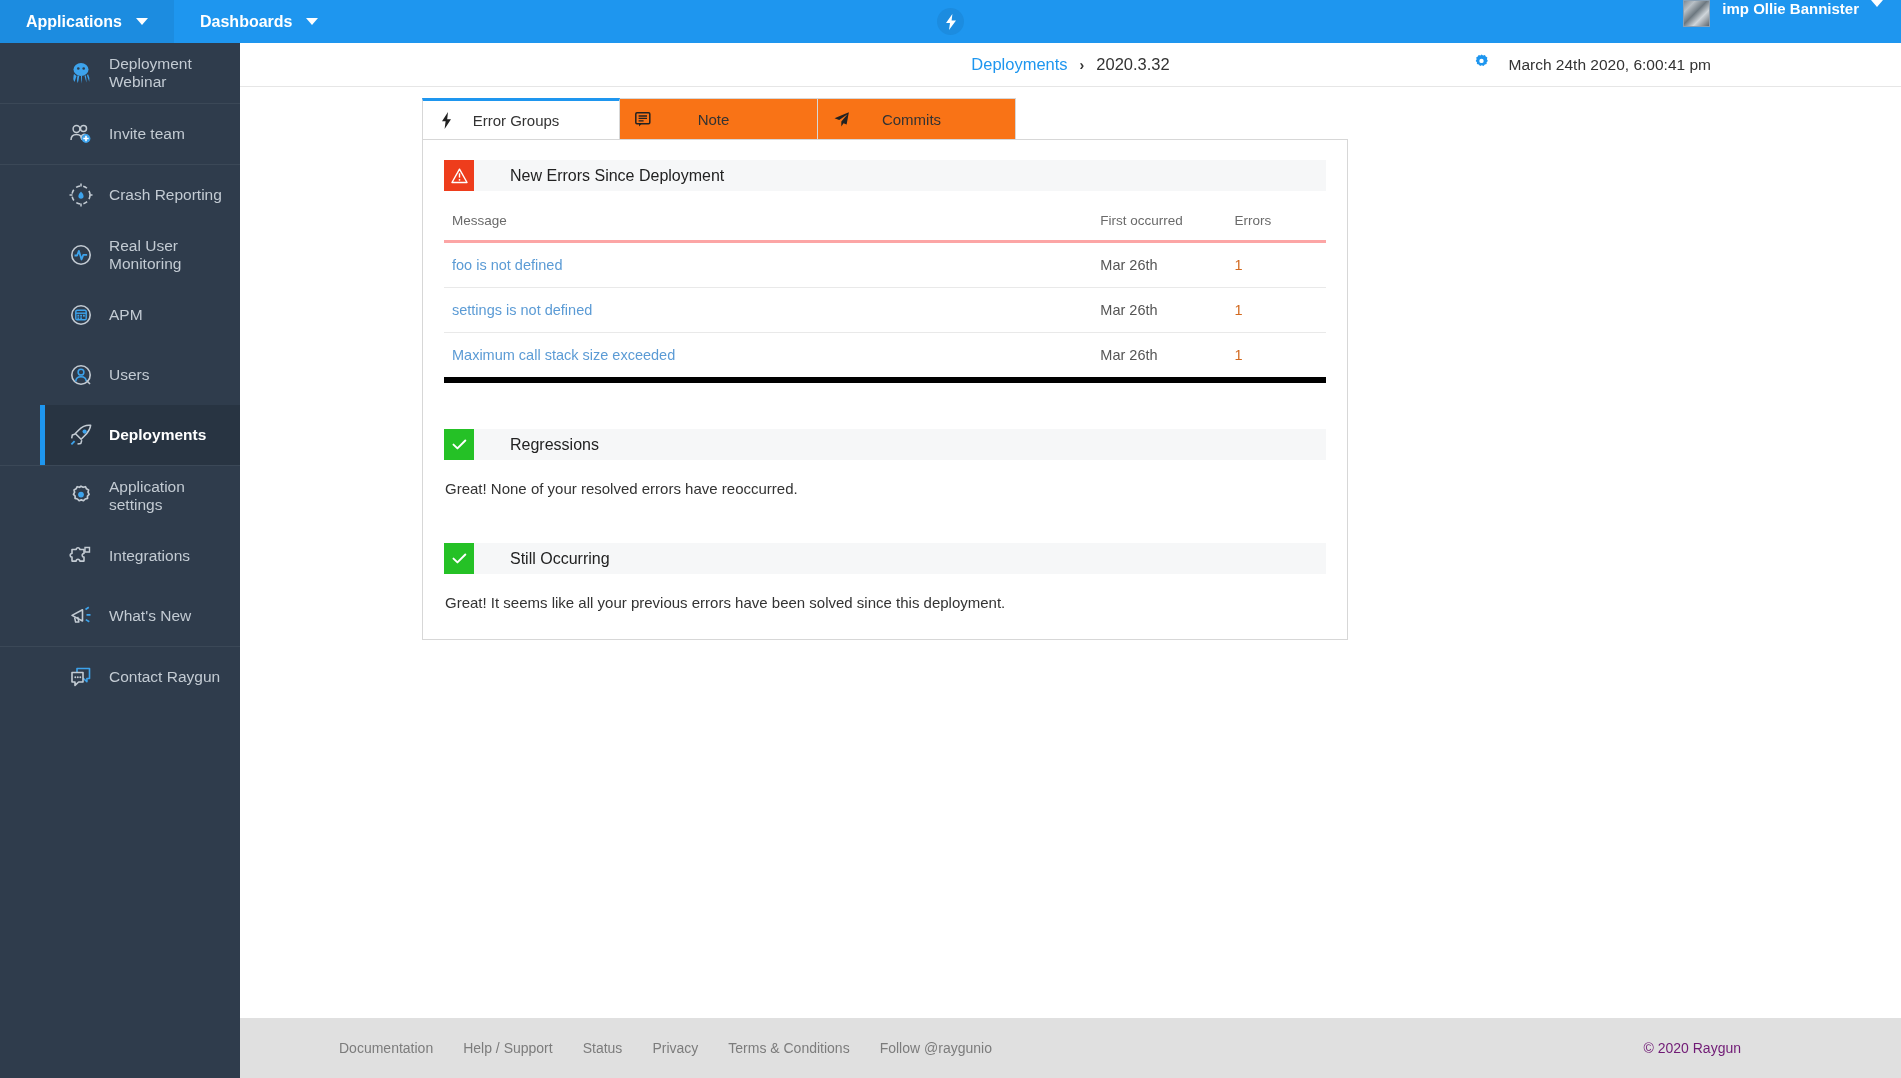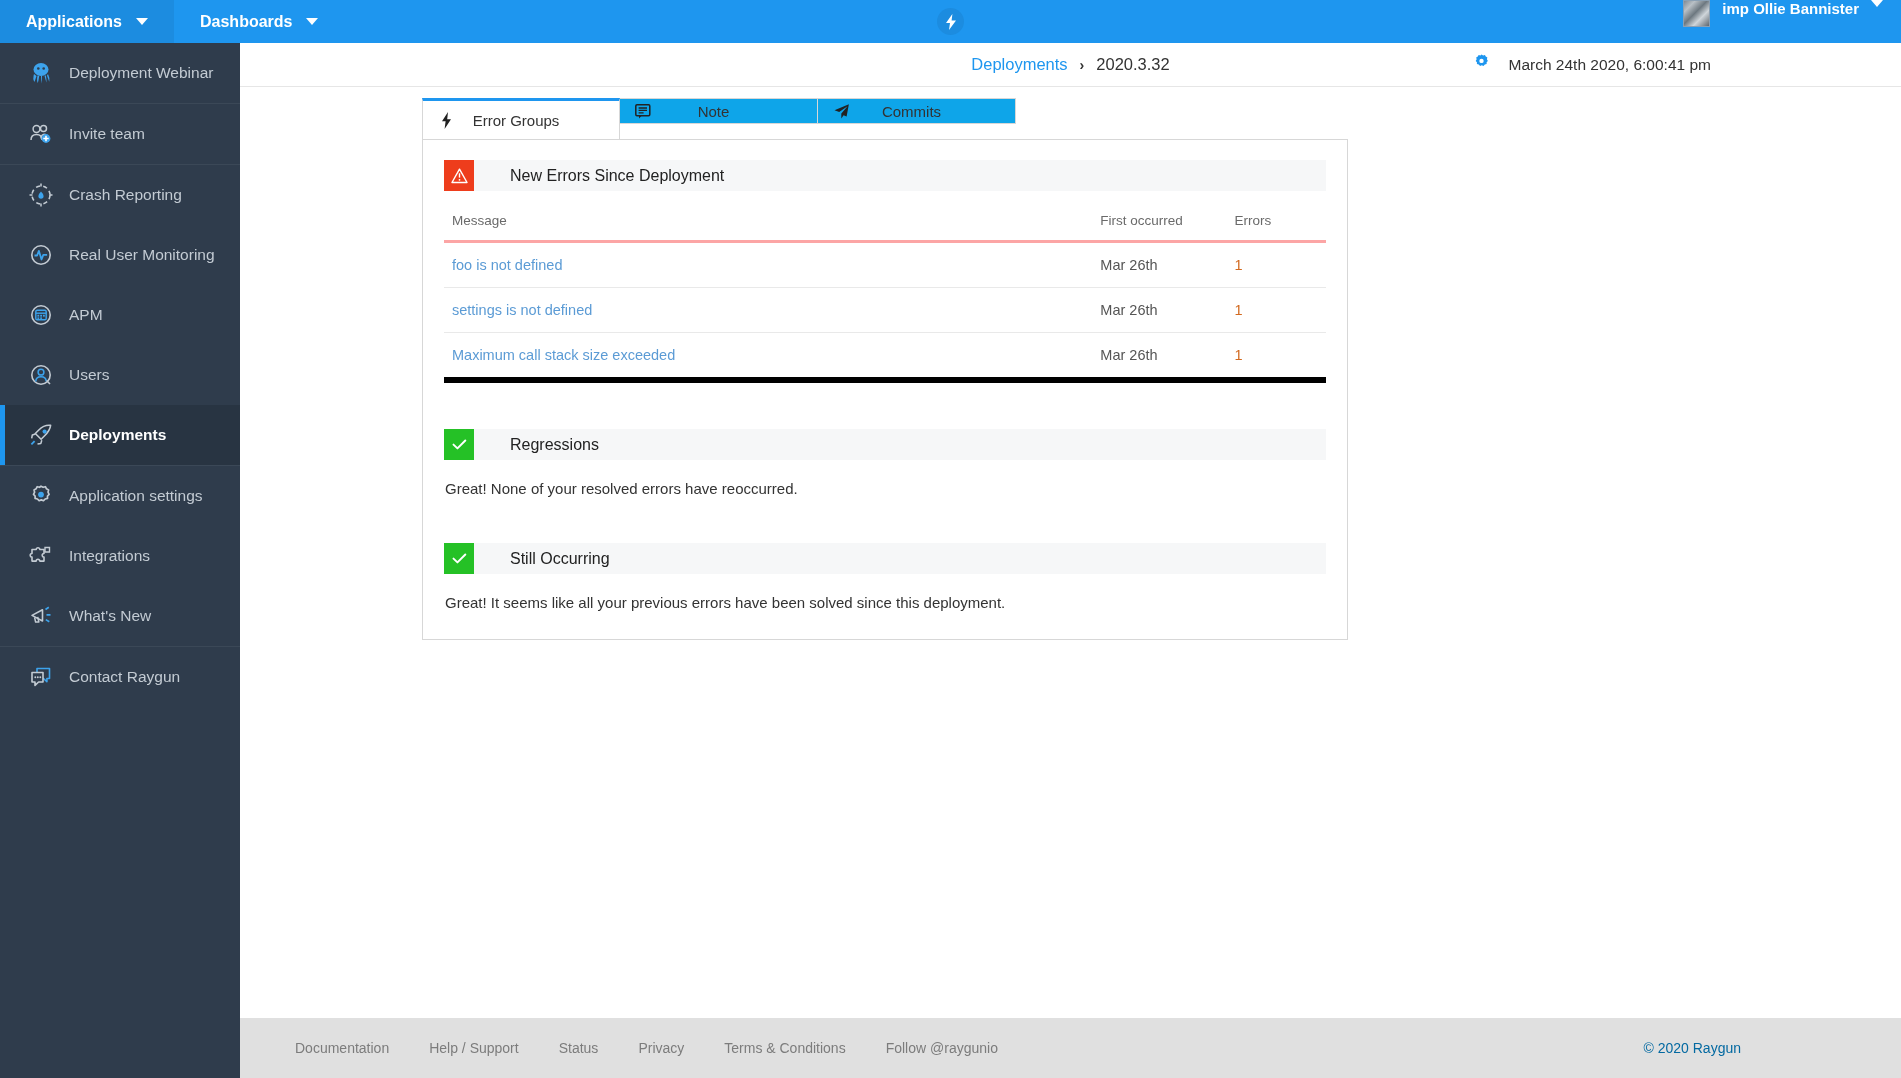--- a/index.html
+++ b/index.html
@@ -62,21 +62,21 @@
   }
   .username { color: #ffffff; font-size: 15px; font-weight: bold; white-space: nowrap; }
 
   
   .sidebar {
     position: absolute; top: 43px; left: 0;
     width: 240px; height: 1035px;
     background: #2f3c4c;
     z-index: 10;
   }
-  .side-group { border-bottom: 1px solid #3b4857; }
+  .side-group { border-bottom: 1px solid #3b4857; padding-left: 40px; }
   .side-group:last-child { border-bottom: none; }
   .side-item {
     display: flex; align-items: center;
     height: 60px;
     padding-left: 14px;
     color: #c3cbd3;
     font-size: 15.5px;
     cursor: pointer;
     position: relative;
     border-left: 5px solid transparent;
@@ -123,22 +123,22 @@
     white-space: nowrap;
   }
 
   
   .tabs-wrap {
     position: absolute; top: 55px; left: 182px;
     width: 926px;
   }
   .tabs { display: flex; }
   .tab {
-    width: 198px; height: 26px;
-    background: #0ea5e9;
+    width: 198px; height: 42px;
+    background: #f97316;
     border: 1px solid #d7d7d7;
     border-left: none;
     display: flex; align-items: center;
     cursor: pointer;
     font-size: 15px;
     color: #333;
     position: relative;
   }
   .tab:first-child { border-left: 1px solid #d7d7d7; }
   .tab.active {
@@ -216,23 +216,23 @@
   }
 
   
   .footer {
     position: absolute; bottom: 0; left: 240px;
     width: 1661px; height: 60px;
     background: #e0e0e0;
     display: flex; align-items: center;
     font-size: 14px;
   }
-  .footer-links { display: flex; gap: 40px; padding-left: 55px; text-align: center; }
+  .footer-links { display: flex; gap: 30px; padding-left: 99px; text-align: center; }
   .footer-links span { color: #7c7c7c; cursor: pointer; }
-  .footer-copy { margin-left: auto; padding-right: 160px; color: #0369a1; }
+  .footer-copy { margin-left: auto; padding-right: 160px; color: #701a75; }
 
   .body-bg {
     position: absolute; top: 87px; left: 240px;
     width: 1661px; height: 931px;
     background: #f5f6f7;
     z-index: -1;
   }
 </style>
 </head>
 <body>

